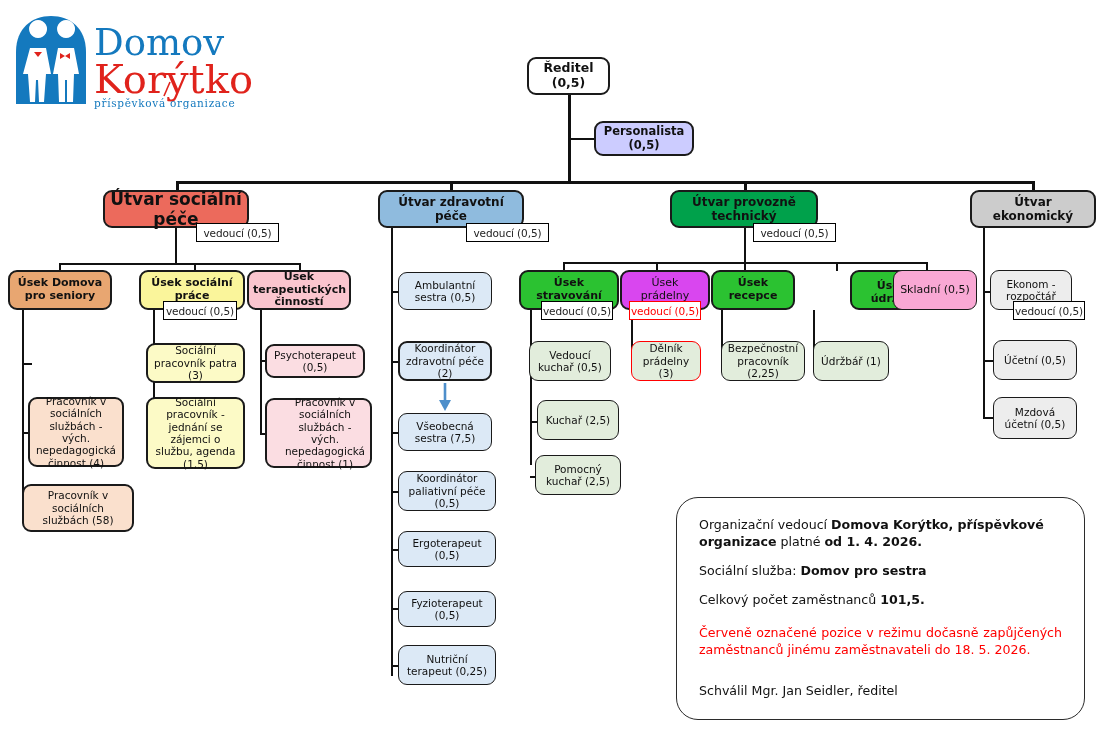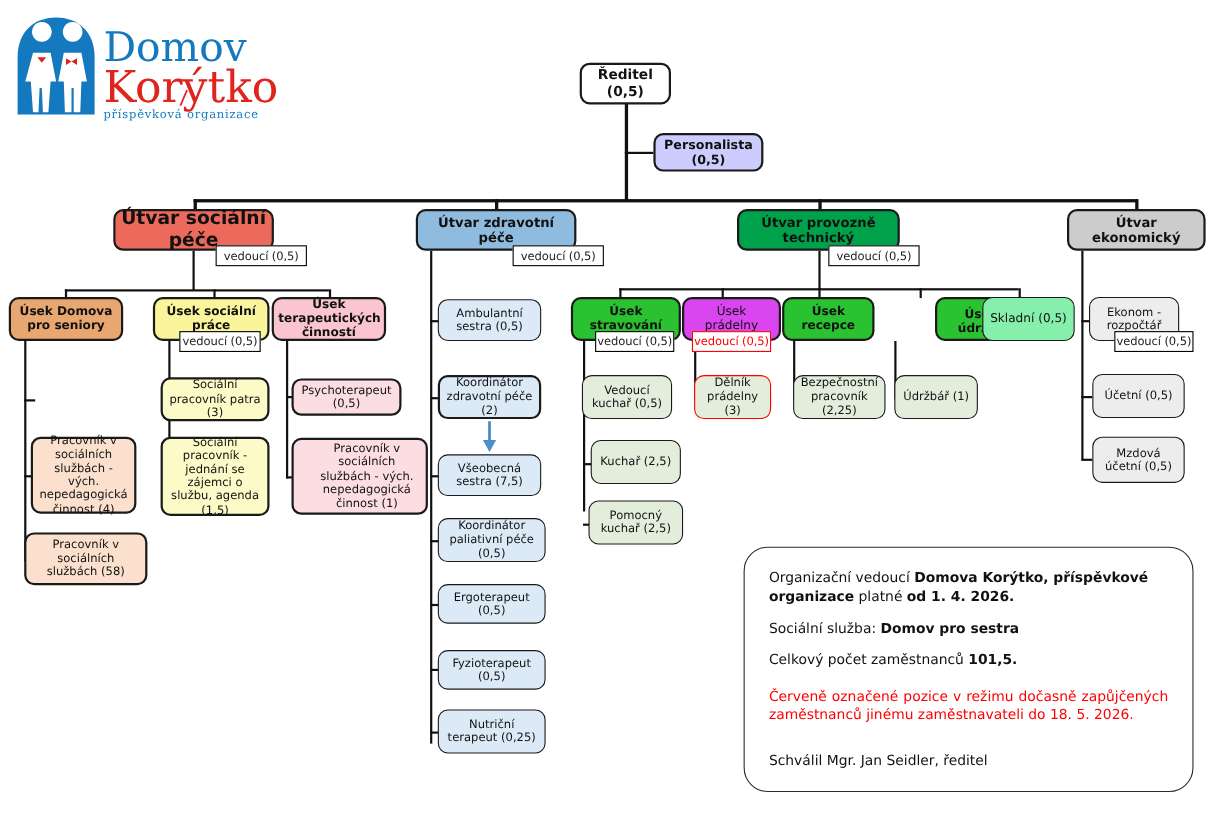--- a/index.html
+++ b/index.html
@@ -180,21 +180,21 @@
     <span class="txt">Sociální pracovník - jednání se zájemci o službu, agenda (1,5)</span>
   </div>
 
   <div class="ln v dark" style="left:260px;top:310px;height:125px;"></div>
   <div class="ln h dark" style="left:260px;top:360px;width:10px;"></div>
   <div class="ln h dark" style="left:260px;top:433px;width:10px;"></div>
 
   <div class="node thick" style="left:265px;top:344px;width:100px;height:34px;background:#FBDDE2;font-size:10.5px;">
     <span class="txt">Psychoterapeut (0,5)</span>
   </div>
-  <div class="node thick" style="left:265px;top:398px;width:124px;height:70px;background:#FBDDE2;font-size:10.5px;padding-left:17px;">
+  <div class="node thick" style="left:265px;top:398px;width:107px;height:70px;background:#FBDDE2;font-size:10.5px;padding-left:17px;">
     <span class="txt">Pracovník v sociálních službách - vých. nepedagogická činnost  (1)</span>
   </div>
 
   <div class="ln v dark" style="left:391px;top:228px;height:448px;"></div>
   <div class="ln h dark" style="left:391px;top:291px;width:12px;"></div>
   <div class="ln h dark" style="left:391px;top:361px;width:12px;"></div>
   <div class="ln h dark" style="left:391px;top:432px;width:12px;"></div>
   <div class="ln h dark" style="left:391px;top:491px;width:12px;"></div>
   <div class="ln h dark" style="left:391px;top:549px;width:12px;"></div>
   <div class="ln h dark" style="left:391px;top:608px;width:12px;"></div>
@@ -241,21 +241,21 @@
   </div>
   <div class="node thick" style="left:620px;top:270px;width:90px;height:40px;background:#d946ef;font-size:11px;font-weight:normal;">
     <span class="txt">Úsek prádelny</span>
   </div>
   <div class="node thick" style="left:711px;top:270px;width:84px;height:40px;background:#2BC231;font-size:11px;font-weight:bold;">
     <span class="txt">Úsek recepce</span>
   </div>
   <div class="node thick" style="left:850px;top:270px;width:84px;height:40px;background:#2BC231;font-size:11px;font-weight:bold;align-items:flex-end;">
     <span class="txt">Úsek údržby</span>
   </div>
-  <div class="node" style="left:893px;top:270px;width:84px;height:40px;background:#86efac;font-size:11px;">
+  <div class="node" style="left:893px;top:270px;width:84px;height:40px;background:#f9a8d4;font-size:11px;">
     <span class="txt">Skladní (0,5)</span>
   </div>
 
   <div class="vlabel" style="left:541px;top:301px;width:72px;height:19px;">
     <span>vedoucí (0,5)</span>
   </div>
   <div class="vlabel red" style="left:629px;top:301px;width:72px;height:19px;">
     <span>vedoucí (0,5)</span>
   </div>
 

